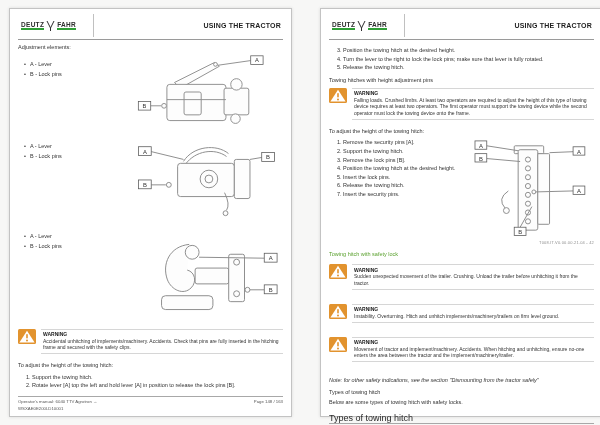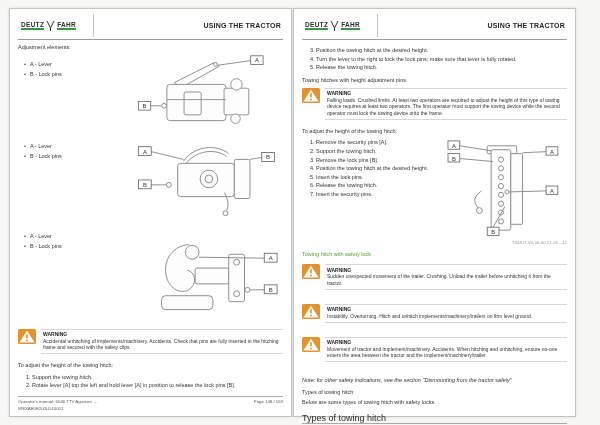--- a/index.html
+++ b/index.html
@@ -1,21 +1,21 @@
 <!DOCTYPE html>
 <html><head>
 <meta charset="utf-8">
 <style>
   html,body{margin:0;padding:0}
   body{
     width:600px;height:425px;overflow:hidden;
     background:#f7f7f6;
     font-family:"Liberation Sans",sans-serif;color:#333;
   }
-  .canvas{display:flex;gap:1px;padding:8px 9px;box-sizing:border-box;height:100%}
+  .canvas{display:flex;gap:28px;padding:8px 9px;box-sizing:border-box;height:100%}
   .page{
     background:#fff;border:1px solid #c3c3c3;box-shadow:0 0 3px rgba(0,0,0,.12);
     width:283px;height:409px;box-sizing:border-box;
     padding:5px 8px 4px;display:flex;flex-direction:column;
   }
   
   .page-header{display:flex;align-items:stretch;border-bottom:1px solid #9a9a9a;padding-bottom:2px;margin-bottom:4px;height:23px;flex:none}
   .logo{display:flex;align-items:center;gap:2px;padding:1px 3px;border-right:1px solid #c0c0c0;width:76px;box-sizing:border-box}
   .logo-word{font-size:6.5px;font-weight:bold;color:#2d2d2d;border-bottom:2px solid #2f9e36;letter-spacing:.3px;line-height:1.15;padding-bottom:.5px}
   .header-title{flex:1;display:flex;align-items:center;justify-content:flex-end;font-size:7px;font-weight:bold;color:#1e1e1e;padding-right:2px;letter-spacing:.2px}

